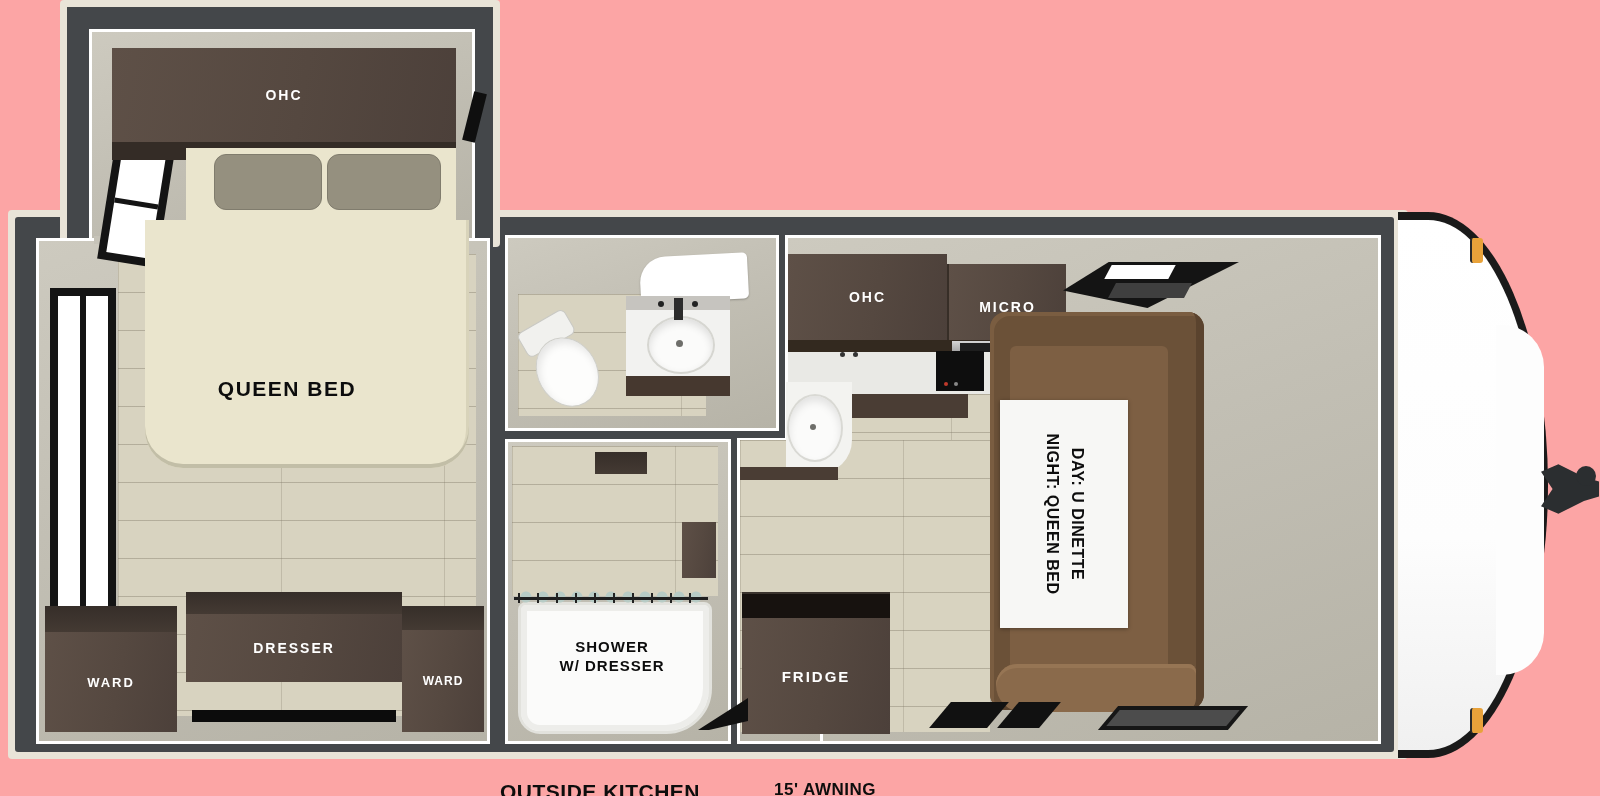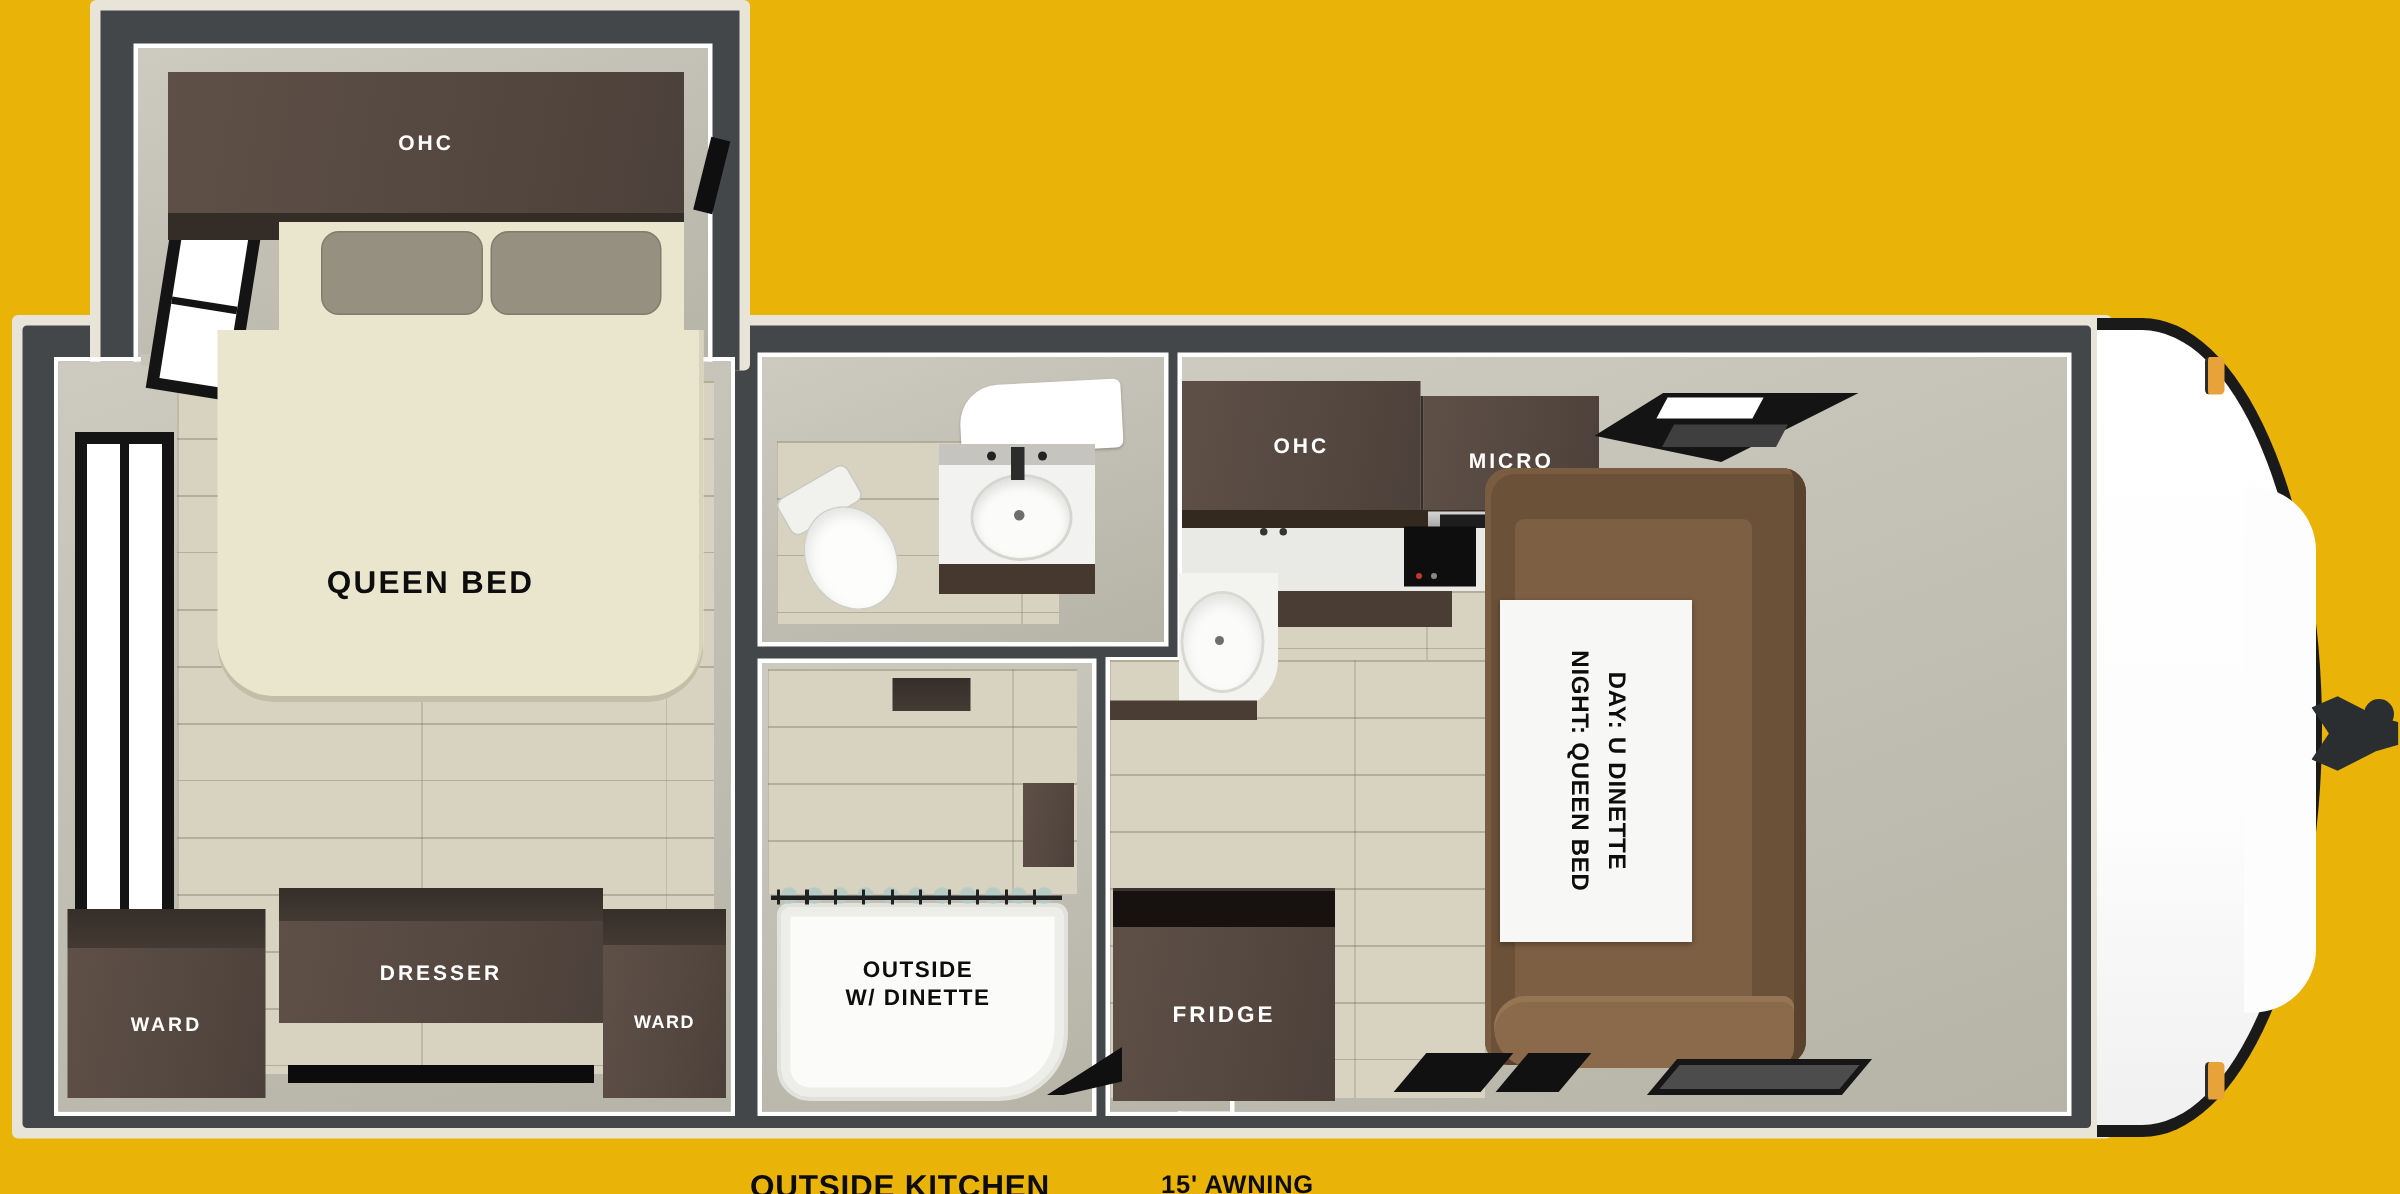--- a/index.html
+++ b/index.html
@@ -1,16 +1,16 @@
 <!DOCTYPE html>
 <html><head>
 <meta charset="utf-8">
 <style>
   html,body{margin:0;padding:0;background:#fff;}
-  #stage{position:relative;width:1600px;height:796px;background:#eab308;overflow:hidden;
+  #stage{position:relative;width:1600px;height:796px;background:#fca5a5;overflow:hidden;
          font-family:"Liberation Sans",sans-serif;font-weight:bold;}
   .abs{position:absolute;}
   .room{position:absolute;border:3px solid #fff;
         background:linear-gradient(160deg,#cdcabf 0%,#c2bfb4 45%,#b6b3a7 100%);}
   .wood{background-color:#d8d3c0;
         background-image:repeating-linear-gradient(180deg,rgba(120,112,95,.38) 0 1px,transparent 1px 38px),
                          repeating-linear-gradient(90deg,rgba(120,112,95,.25) 0 1px,transparent 1px 163px);}
   .cab{background:linear-gradient(100deg,#5e5047 0%,#554840 55%,#4c403a 100%);}
   .cabtop{background:linear-gradient(180deg,#362e29,#443a33);}
   .wlabel{color:#fff;font-size:14px;letter-spacing:2px;display:flex;align-items:center;justify-content:center;}
@@ -118,22 +118,22 @@
   <div class="abs cab" style="left:682px;top:522px;width:34px;height:56px;"></div>
 
   <div class="abs" style="left:518px;top:602px;width:188px;height:126px;background:#fbfbfa;border:3px solid #e2e2dd;
               border-radius:8px 8px 46px 22px;box-shadow:inset 0 0 0 6px #ededea;"></div>
   <div class="abs" style="left:518px;top:588px;width:188px;height:18px;
               background-image:radial-gradient(circle at 8px 9px,#b7cbc5 5px,rgba(0,0,0,0) 6px);background-size:17px 18px;"></div>
   <div class="abs" style="left:514px;top:597px;width:194px;height:3px;background:#1f1f1f;"></div>
   <div class="abs" style="left:518px;top:593px;width:186px;height:10px;
               background:repeating-linear-gradient(90deg,#222 0 2px,rgba(0,0,0,0) 2px 19px);"></div>
   <div class="abs blabel" style="left:525px;top:638px;width:174px;font-size:15px;line-height:1.25;">
-    <div>OUTSIDE</div>
-    <div>W/ DINETTE</div>
+    <div>SHOWER</div>
+    <div>W/ DRESSER</div>
   </div>
 
   <div class="abs wood" style="left:788px;top:394px;width:202px;height:48px;"></div>
   <div class="abs wood" style="left:740px;top:440px;width:250px;height:292px;"></div>
 
   <div class="abs" style="left:788px;top:254px;width:278px;height:86px;display:flex;">
     <div class="cab wlabel" style="width:159px;height:100%;">
       <span>OHC</span>
     </div>
     <div class="cab wlabel" style="flex:1;height:100%;border-left:2px solid #372e27;margin-top:10px;">

